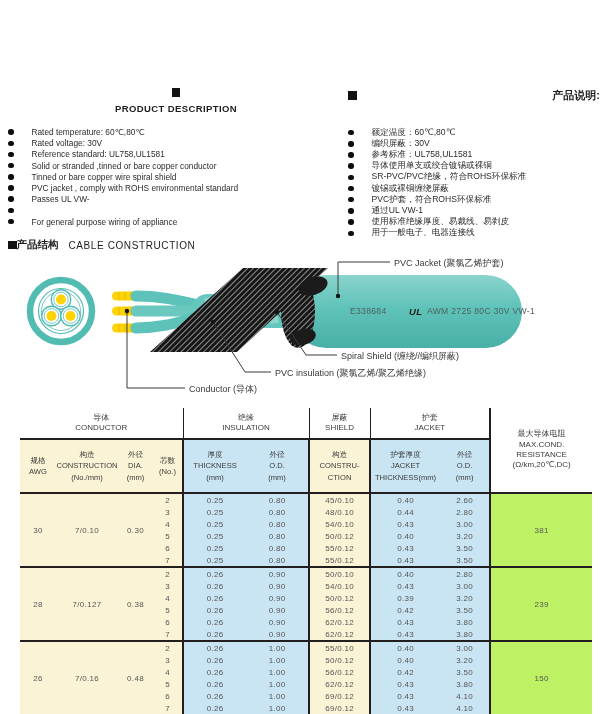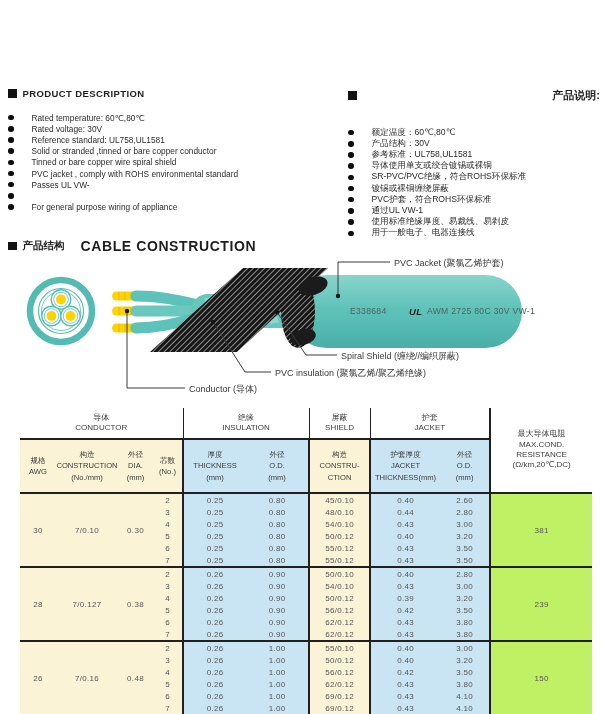--- a/index.html
+++ b/index.html
@@ -4,34 +4,34 @@
 <style>
   html,body{margin:0;padding:0;background:#ffffff;}
   .page{position:relative;width:603px;height:714px;overflow:hidden;background:#ffffff;
         font-family:"Liberation Sans","DejaVu Sans",sans-serif;color:#2e2e2e;}
 
   
   .desc{position:absolute;top:88px;}
   .desc-en{left:8px;width:336px;}
   .desc-cn{left:348px;width:252px;}
   .section-title{display:flex;align-items:center;gap:6px;font-weight:bold;color:#1e1e1e;}
-  .desc-en .section-title{font-size:9.5px;letter-spacing:.4px;}
+  .desc-en .section-title{font-size:9.5px;letter-spacing:.4px;flex-direction:column;}
   .desc-cn .section-title{font-size:11px;justify-content:space-between;}
   .sq{width:8.5px;height:8.5px;background:#121212;flex:none;}
   ul.bullets{list-style:none;margin:13px 0 0 0;padding:0;}
   ul.bullets li{display:flex;align-items:center;gap:18px;height:11.2px;}
   .desc-en ul.bullets li{font-size:8.3px;color:#2b2b2b;}
   .desc-cn ul.bullets{margin-top:24px;}
   .desc-cn ul.bullets li{font-size:8.6px;color:#2b2b2b;}
   .dot{width:5.5px;height:5.5px;border-radius:50%;background:#0d0d0d;flex:none;}
 
   
-  .construction-title{position:absolute;left:8px;top:238px;display:flex;align-items:center;gap:6px;}
+  .construction-title{position:absolute;left:8px;top:238px;display:flex;align-items:center;}
   .construction-title .cn{font-size:10.5px;font-weight:bold;color:#1e1e1e;}
-  .construction-title .en{font-size:14px;font-weight:700;letter-spacing:.6px;color:#1e1e1e;margin-left:10px;}
+  .construction-title .en{font-size:10px;font-weight:400;letter-spacing:.6px;color:#1e1e1e;margin-left:10px;}
   .diagram{position:absolute;left:0;top:255px;}
 
   
   .table-wrap{position:absolute;left:0;top:408px;width:603px;}
   table.spec{border-collapse:collapse;table-layout:fixed;width:572px;margin-left:20px;
              border-bottom:2px solid #231f20;}
   table.spec th,table.spec td{padding:0;text-align:center;vertical-align:middle;
              white-space:pre-line;font-weight:normal;}
   tr.grp-row th{height:30px;font-size:8px;line-height:1.3;color:#3b3b3b;background:#fff;
              border-bottom:2px solid #231f20;text-align:center;}
@@ -101,21 +101,21 @@
       <span class="sq"></span>
       <span>产品说明:</span>
     </div>
     <ul class="bullets">
         <li>
           <span class="dot"></span>
           <span>额定温度：60℃,80℃</span>
         </li>
         <li>
           <span class="dot"></span>
-          <span>产品结构：30V</span>
+          <span>编织屏蔽：30V</span>
         </li>
         <li>
           <span class="dot"></span>
           <span>参考标准：UL758,UL1581</span>
         </li>
         <li>
           <span class="dot"></span>
           <span>导体使用单支或绞合镀锡或裸铜</span>
         </li>
         <li>

